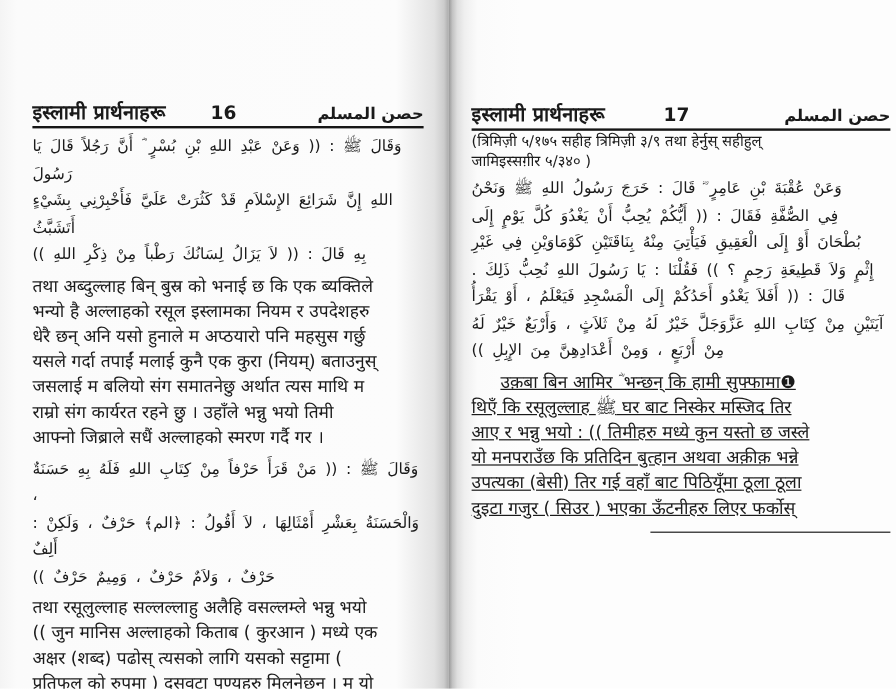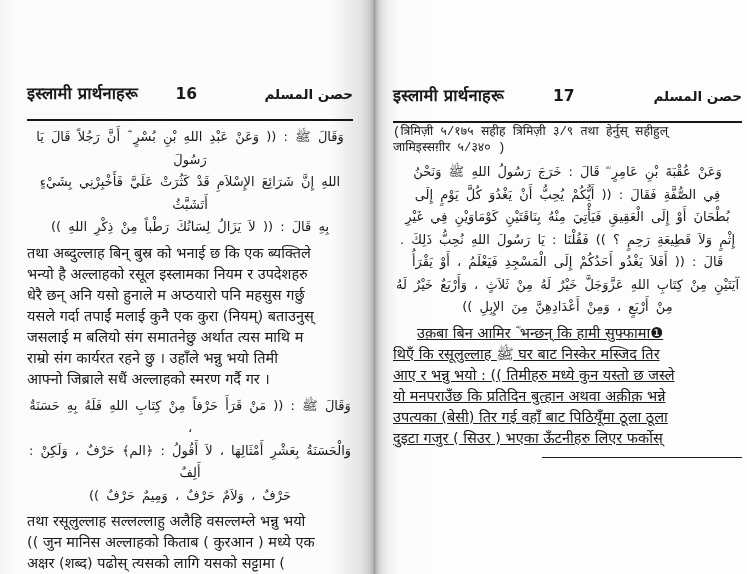--- a/index.html
+++ b/index.html
@@ -20,36 +20,36 @@
   }
   .page-right{
     width:373px;
     padding:55px 5px 0 19px;
     background:linear-gradient(to right,
       #989898 0px,#c2c2c2 3px,#dedede 7px,
       #efefef 13px,#fbfbfb 24px,#fdfdfd 60px,#fdfdfd 100%);
   }
   .page-header{
     display:flex;justify-content:space-between;align-items:baseline;
-    border-bottom:2px solid #161616;padding-bottom:15px;
+    border-bottom:2px solid #161616;padding-bottom:1px;
   }
   .hdr-title{font-weight:bold;font-size:16.5px;letter-spacing:.2px;}
   .hdr-num{font-weight:bold;font-size:15.5px;padding-right:30px;margin-top:32px;}
   .hdr-ar{font-weight:bold;font-size:13.5px;direction:rtl;text-align:right;}
   .blk{white-space:pre-line;}
   .arabic{
-    direction:rtl;text-align:center;
+    direction:rtl;text-align:left;
     font-size:13px;line-height:22.5px;word-spacing:3px;
     margin-top:5px;font-weight:500;
   }
   .nepali{
     font-size:14.5px;line-height:21px;margin-top:4px;
   }
   .ref{
-    font-size:12.3px;line-height:15.5px;margin-top:2px;font-family:Liberation Mono, monospace;
+    font-size:12.3px;line-height:15.5px;margin-top:2px;
   }
   .indent-first{text-indent:24px;text-decoration:underline;}
   .footnote-rule{
     width:200px;margin:8px 0 0 auto;border:0;
     border-top:1.6px solid #1d1d1d;height:0;
   }
   .footnote{
     font-size:12.4px;line-height:21.5px;margin-top:6px;text-indent:18px;
   }
 </style>

